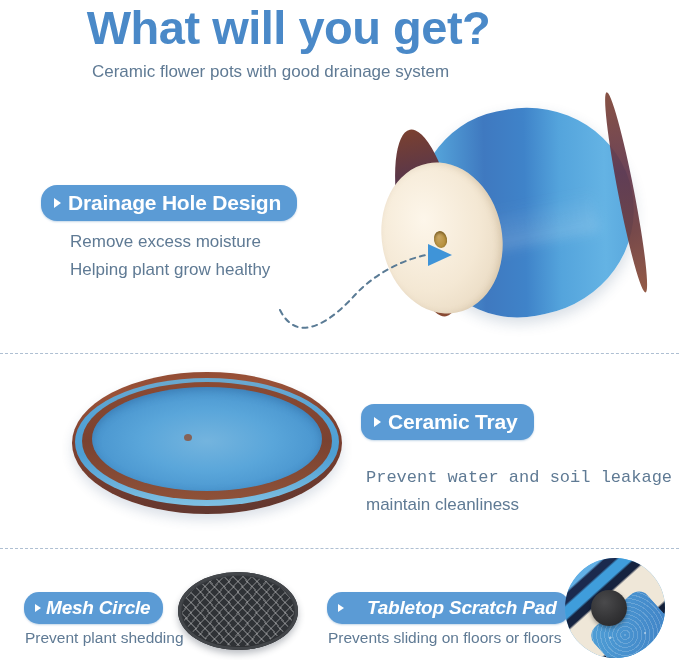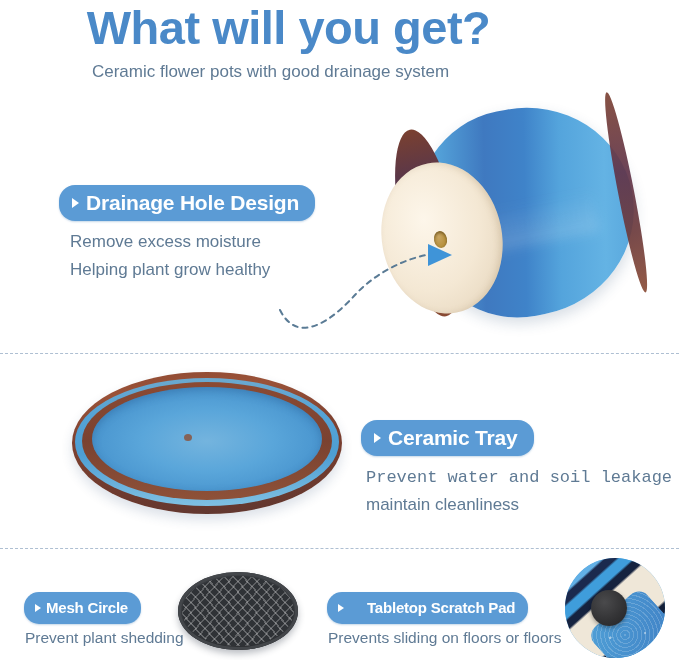--- a/index.html
+++ b/index.html
@@ -79,21 +79,21 @@
     flex: 0 0 auto;
   }
   .badge .btext {
     font-size: 21px;
     font-weight: bold;
     color: #ffffff;
     line-height: 25px;
     letter-spacing: -0.2px;
   }
   .badge.small { border-radius: 15px; padding: 4px 13px 5px 11px; gap: 5px; }
-  .badge.small .btext { font-size: 15px; line-height: 23px; }
+  .badge.small .btext { font-size: 19px; line-height: 23px; font-style: italic; }
   .badge.small .tri {
     border-left-width: 6px;
     border-top-width: 4.5px;
     border-bottom-width: 4.5px;
   }
 
   .desc {
     position: absolute;
     font-size: 17px;
     color: #5f7a94;
@@ -349,21 +349,21 @@
   }
 </style>
 </head>
 <body>
 
 <div class="page">
 
   <div class="title">What will you get?</div>
   <div class="subtitle">Ceramic flower pots with good drainage system</div>
 
-  <div class="badge" style="left:59px; top:185px;">
+  <div class="badge" style="left:41px; top:185px;">
     <span class="tri"></span>
     <span class="btext">Drainage Hole Design</span>
   </div>
   <div class="desc" style="left:70px; top:256px;">Helping plant grow healthy</div>
   <div class="desc" style="left:70px; top:228px;">Remove excess moisture</div>
 
   <div class="pot-wrap">
     <div class="pot-body"></div>
     <div class="pot-rim"></div>
     <div class="pot-face"></div>
@@ -377,21 +377,21 @@
   <div class="divider d1"></div>
 
   <div class="tray-wrap">
     <div class="tray-outer"></div>
     <div class="tray-outer-wall"></div>
     <div class="tray-ring"></div>
     <div class="tray-inner"></div>
     <div class="tray-nub"></div>
   </div>
 
-  <div class="badge" style="left:361px; top:420px;">
+  <div class="badge" style="left:361px; top:404px;border-radius:13px;">
     <span class="tri"></span>
     <span class="btext">Ceramic Tray</span>
   </div>
   <div class="desc" style="left:366px; top:464px;font-family:Liberation Mono, monospace;">Prevent water and soil leakage</div>
   <div class="desc" style="left:366px; top:491px;">maintain cleanliness</div>
 
   <div class="divider d2"></div>
 
   <div class="badge small" style="left:24px; top:592px;">
     <span class="tri"></span>

